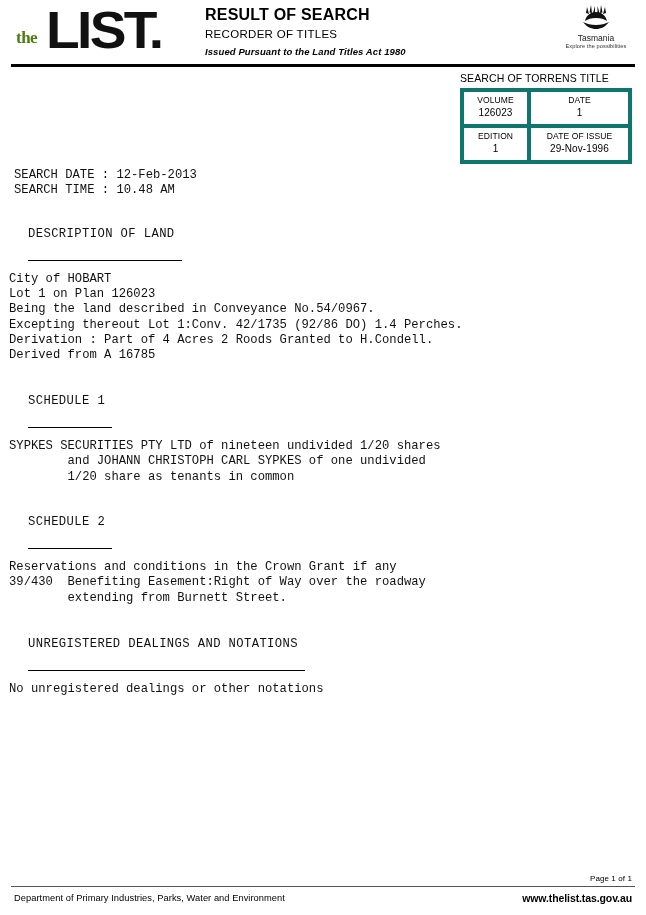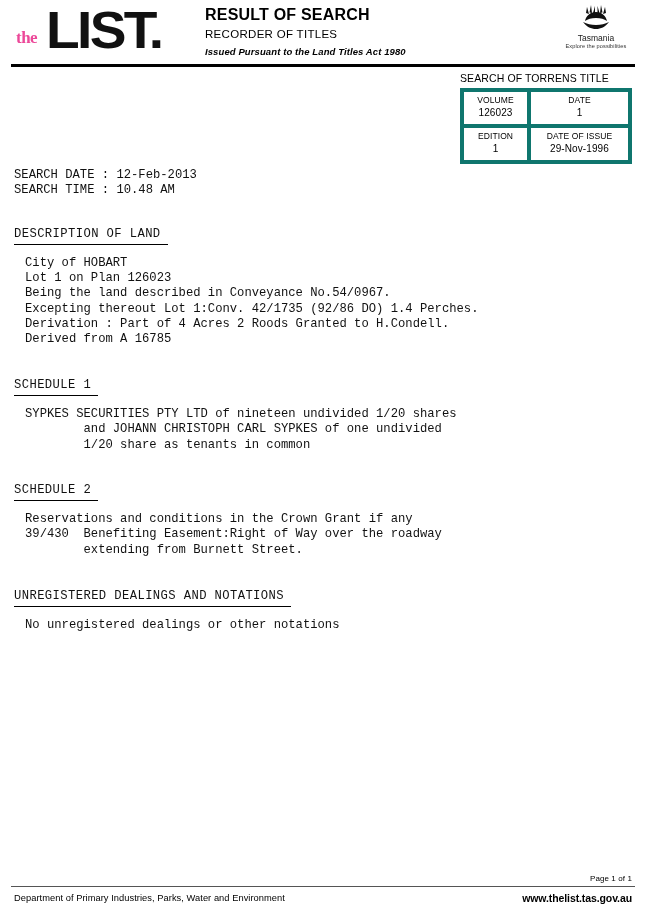--- a/index.html
+++ b/index.html
@@ -31,21 +31,21 @@
     height: 56px;
   }
   .logo-the {
     position: absolute;
     left: 4px;
     top: 24px;
     font-family: "Liberation Serif", serif;
     font-weight: bold;
     font-size: 17px;
     letter-spacing: -0.5px;
-    color: #ec4899;
+    color: #4d7c0f;
   }
   .logo-list {
     position: absolute;
     left: 34px;
     top: -2px;
     font-family: "Liberation Sans", sans-serif;
     font-weight: bold;
     font-size: 52px;
     letter-spacing: -2.5px;
     line-height: 56px;
@@ -166,30 +166,30 @@
   }
   .search-meta {
     margin-left: 14px;
     margin-top: 8px;
     white-space: pre;
   }
   .section {
     margin-top: 26px;
   }
   .section-title {
-    margin-left: 14px;
+    margin-left: 28px;
     display: inline-block;
     border-bottom: 1.4px solid #000;
-    padding-bottom: 2px;
+    padding-bottom: 18px;
     padding-right: 7px;
     letter-spacing: 0.4px;
     white-space: pre;
   }
   .section-body {
-    margin-left: 25px;
+    margin-left: 9px;
     margin-top: 11px;
     white-space: pre;
   }
   .gap-desc { margin-top: 28px; }
   .gap-s1 { margin-top: 30px; }
   .gap-s2 { margin-top: 30px; }
   .gap-unreg { margin-top: 31px; }
 
   
   .footer {

